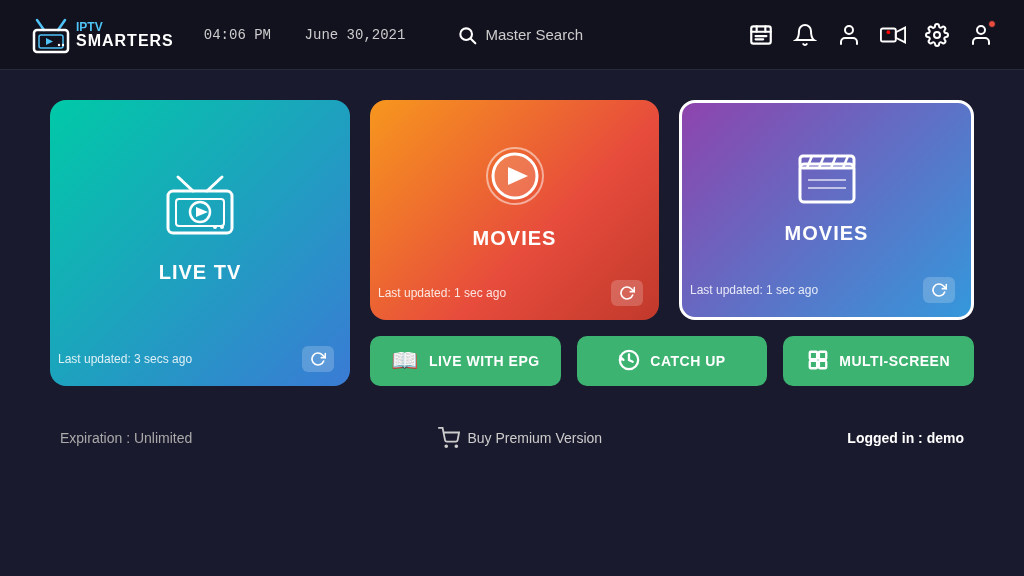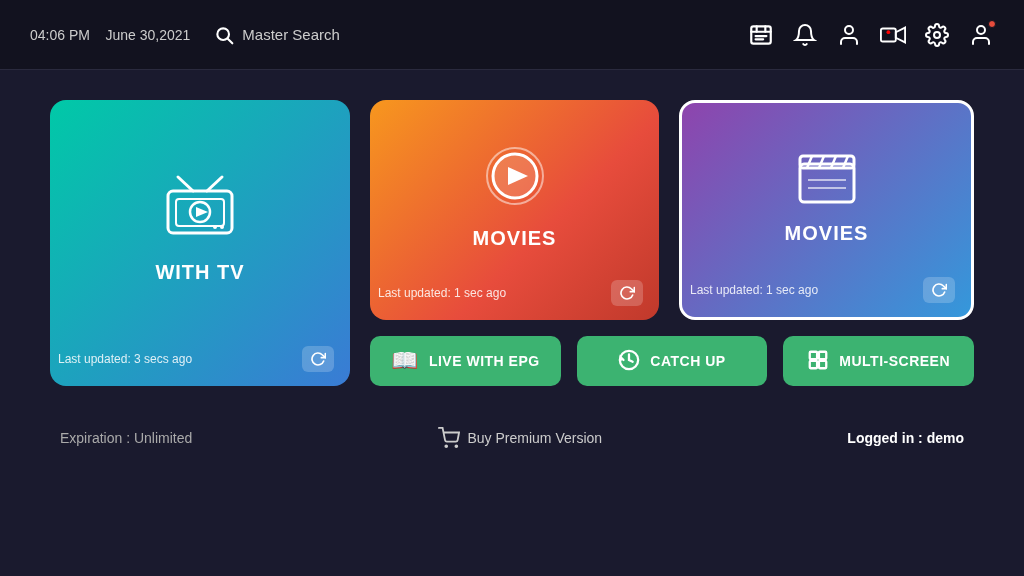--- a/index.html
+++ b/index.html
@@ -27,22 +27,23 @@
       gap: 4px;
       margin-right: 30px;
     }
     .logo-icon {
       width: 42px;
       height: 38px;
     }
     .datetime {
       font-size: 14px;
       color: #ccc;
-      margin-right: 24px;
+      margin-right: 52px;
       white-space: nowrap;
+      font-family: Liberation Mono, monospace;
     }
     .search-bar {
       display: flex;
       align-items: center;
       gap: 8px;
       background: transparent;
       border: none;
       color: #ccc;
       font-size: 15px;
       cursor: pointer;
@@ -211,20 +212,40 @@
     }
     .footer .logged-in span {
       color: white;
       font-weight: 600;
     }
   </style>
 </head>
 <body>
 
 <div class="header">
+  <div class="logo">
+    <svg class="logo-icon" viewBox="0 0 42 38" fill="none" xmlns="http://www.w3.org/2000/svg">
+
+      <line x1="14" y1="14" x2="7" y2="4" stroke="#4fc3f7" stroke-width="2.5" stroke-linecap="round"></line>
+      <line x1="28" y1="14" x2="35" y2="4" stroke="#4fc3f7" stroke-width="2.5" stroke-linecap="round"></line>
+
+      <rect x="4" y="14" width="34" height="22" rx="3" fill="none" stroke="white" stroke-width="2.5"></rect>
+
+      <rect x="9" y="19" width="24" height="13" rx="2" fill="none" stroke="#4fc3f7" stroke-width="1.5"></rect>
+
+      <polygon points="16,22 16,29 23,25.5" fill="#4fc3f7"></polygon>
+
+      <circle cx="29" cy="29" r="1.2" fill="white"></circle>
+      <circle cx="33" cy="29" r="1.2" fill="white"></circle>
+    </svg>
+    <div style="display:flex; flex-direction:column; line-height:1">
+      <span style="font-size:12px; color:#4fc3f7; font-weight:700;">IPTV</span>
+      <span style="font-size:16px; color:white; font-weight:800; letter-spacing:1px;">SMARTERS</span>
+    </div>
+  </div>
 
   <div class="datetime">
     <span>04:06 PM</span>
     &nbsp;&nbsp;
     <span>June 30,2021</span>
   </div>
 
   <div class="search-bar">
     <svg width="20" height="20" viewBox="0 0 24 24" fill="none" stroke="white" stroke-width="2.5" stroke-linecap="round">
       <circle cx="11" cy="11" r="7"></circle>
@@ -300,21 +321,21 @@
 
           <rect x="16" y="26" width="48" height="27" rx="3" fill="none" stroke="white" stroke-width="2"></rect>
 
           <circle cx="40" cy="39" r="10" fill="none" stroke="white" stroke-width="2.5"></circle>
           <polygon points="36,34 36,44 48,39" fill="white"></polygon>
 
           <circle cx="55" cy="54" r="2" fill="white"></circle>
           <circle cx="62" cy="54" r="2" fill="white"></circle>
         </svg>
       </div>
-      <div class="card-title">WITH TV</div>
+      <div class="card-title">LIVE TV</div>
       <div class="card-footer">
         <span>Last updated: 3 secs ago</span>
         <button class="refresh-btn">
           <svg width="16" height="16" viewBox="0 0 24 24" fill="none" stroke="white" stroke-width="2.5" stroke-linecap="round">
             <polyline points="23 4 23 10 17 10"></polyline>
             <path d="M20.49 15a9 9 0 1 1-2.12-9.36L23 10"></path>
           </svg>
         </button>
       </div>
     </div>

